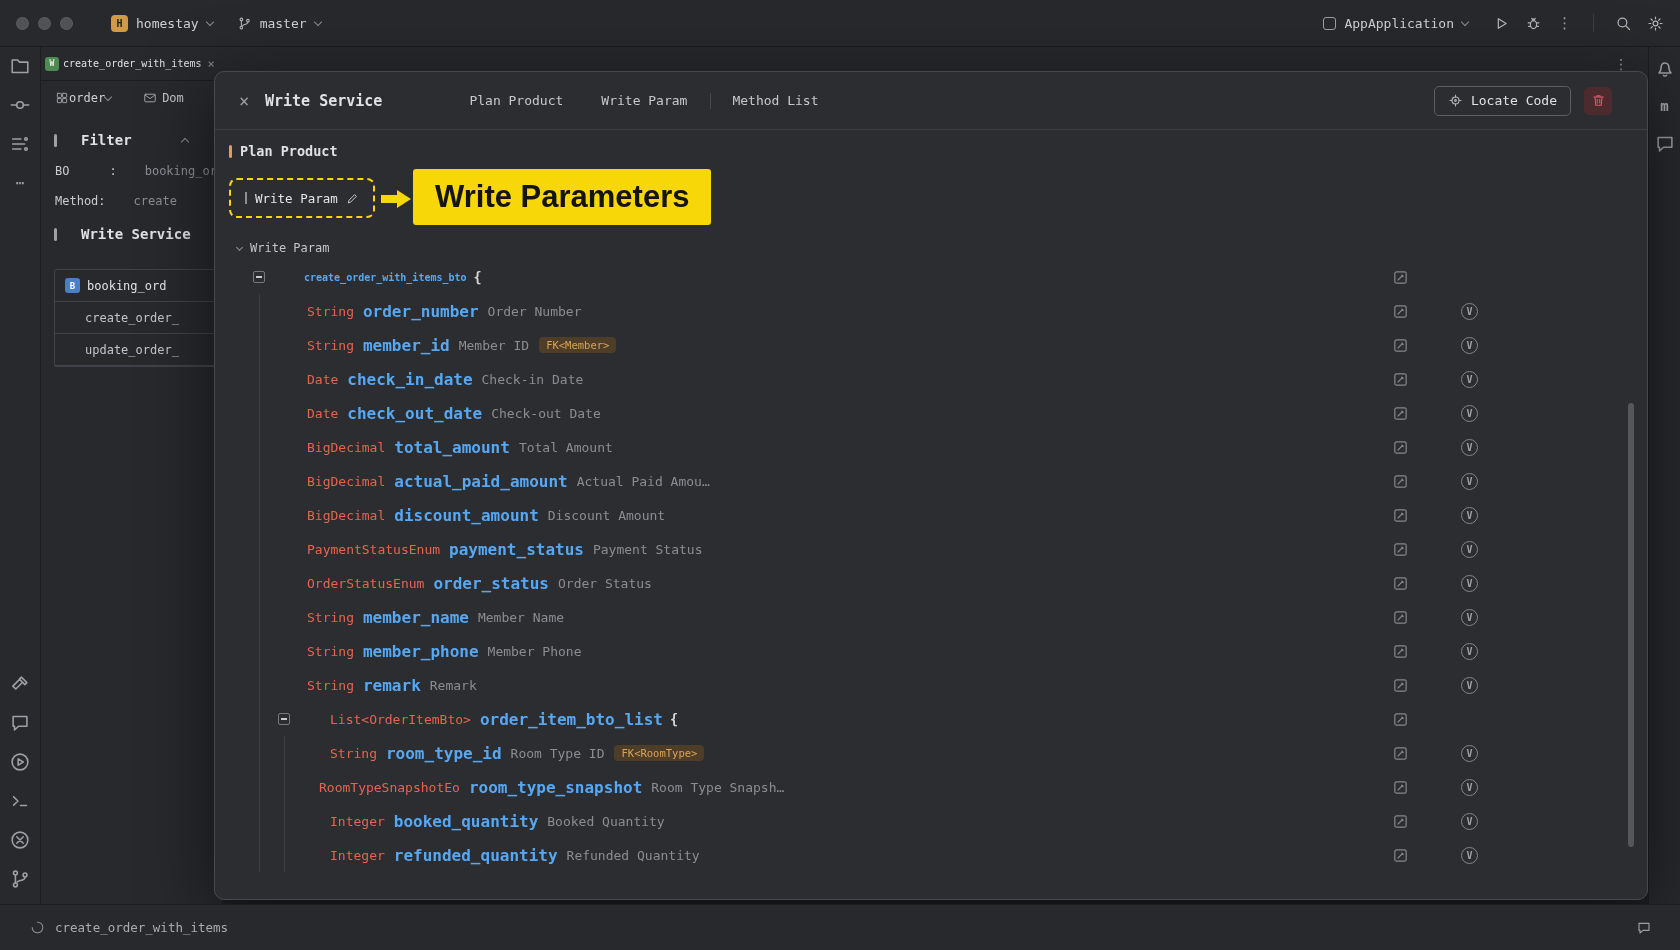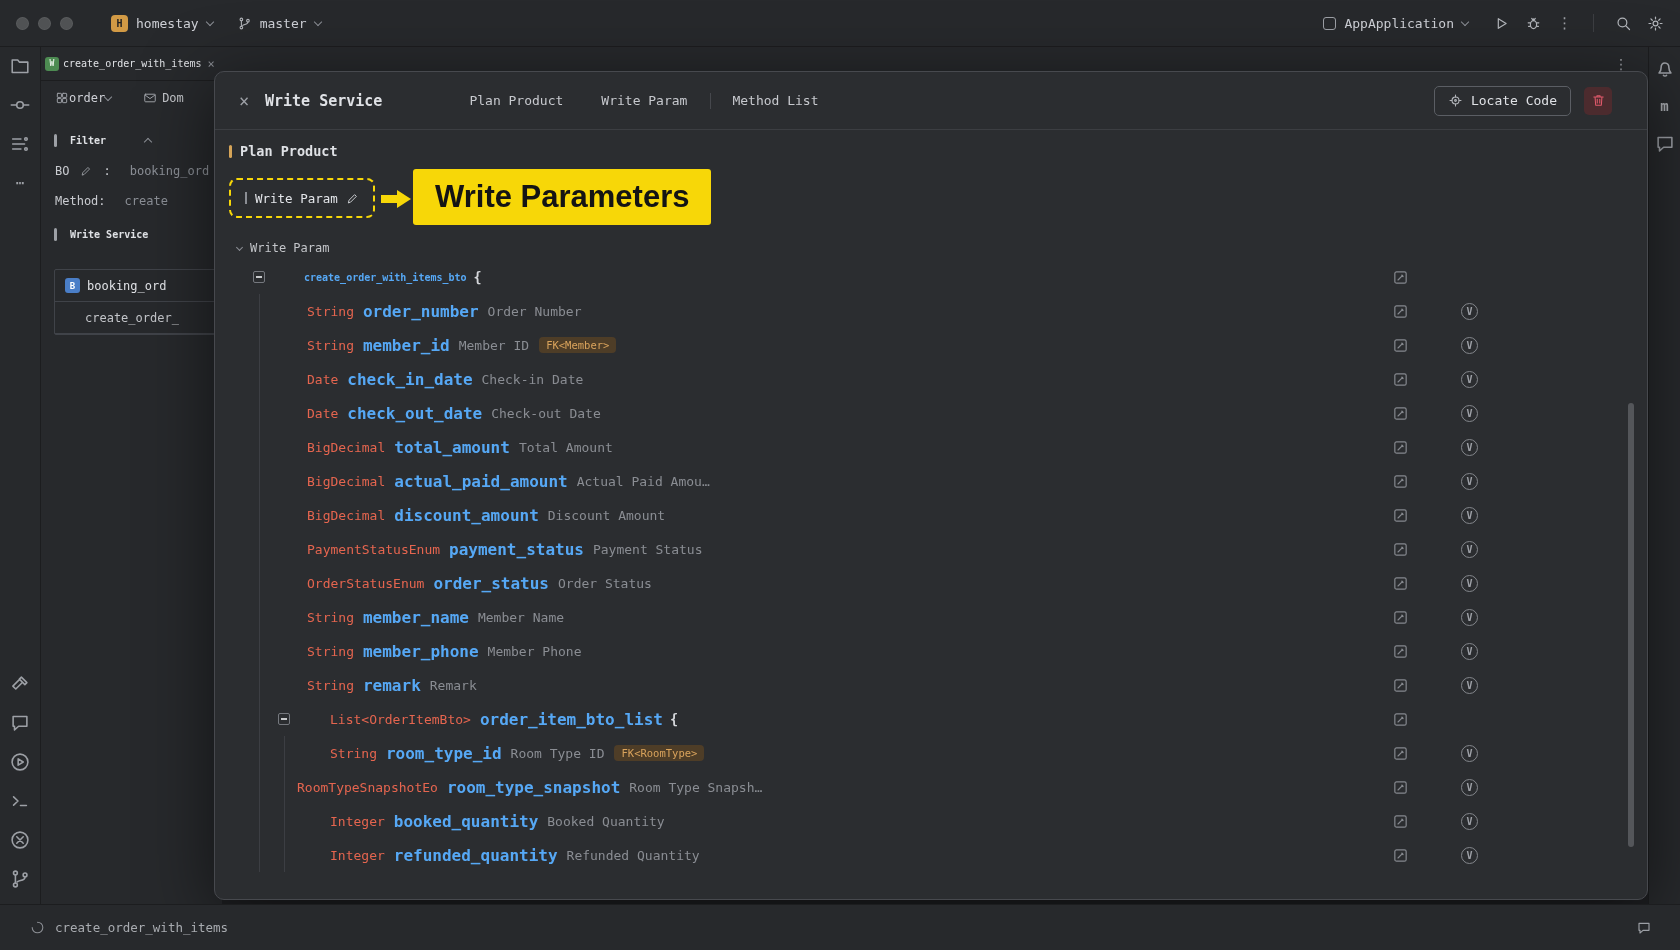--- a/index.html
+++ b/index.html
@@ -58,26 +58,26 @@
     border-left:1px solid #1c1d1f;display:flex;flex-direction:column;align-items:center;
     padding-top:10px;gap:16px}
   .maven-m{font-size:14px;font-weight:bold;color:#a8abb0}
 
   
   .leftpanel{position:absolute;left:41px;top:81px;width:181px;height:823px;background:#27292c;
     overflow:hidden;font-size:12px}
   .lp-toolbar{display:flex;align-items:center;height:34px;padding:0 0 0 14px;color:#ced0d6}
   .lp-mod{display:flex;align-items:center;gap:0}
   .lp-dom{display:flex;align-items:center;gap:5px;margin-left:32px;color:#c3c5c9}
-  .lp-h{display:flex;align-items:center;gap:13px;margin:16px 0 0 13px;font-size:10px;
+  .lp-h{display:flex;align-items:center;gap:24px;margin:16px 0 0 13px;font-size:14px;
     font-weight:bold;color:#dfe1e5;height:18px}
   .hbar{width:3px;height:13px;border-radius:2px;background:#9da0a6;flex:none}
   .hbar.gold{background:var(--underline,#d5a458)}
   .lp-h .chev{margin-left:26px}
-  .lp-row{display:flex;align-items:center;gap:11px;margin:14px 0 0 14px;height:16px}
+  .lp-row{display:flex;align-items:center;gap:20px;margin:14px 0 0 14px;height:16px}
   .lp-label{color:#c9cbd0}
   .lp-value{color:#8b8f96;margin-left:8px}
   .penc{color:#a3a6ac}
   .svc-table{margin:26px 0 0 13px;width:220px;border:1px solid #404349;border-radius:2px}
   .svc-head{height:33px;display:flex;align-items:center;padding-left:10px;color:#9da0a6;
     border-bottom:1px solid #404349;font-size:12px}
   .svc-row{height:32px;display:flex;align-items:center;padding-left:10px;gap:7px;
     border-bottom:1px solid #404349;color:#c3c5c9}
   .svc-row.first{color:#dfe1e5}
   .svc-row:not(.first){padding-left:30px}
@@ -347,20 +347,23 @@
       <span>Write Service</span>
     </div>
     <div class="svc-table">
       <div>
           <div class="svc-row first">
             <span class="bo-icon">B</span>
             <span class="svc-label">booking_ord</span>
           </div>
           <div class="svc-row">
             <span class="svc-label">create_order_</span>
+          </div>
+          <div class="svc-row">
+            <span class="svc-label">update_order_</span>
           </div>
         </div>
     </div>
   </aside>
 
   <div class="editorbg"></div>
 
   <section class="dialog">
     <div class="dlg-header">
       <span class="dlg-close">×</span>
@@ -628,21 +631,21 @@
             <span class="flexspace"></span>
             <span class="edit-icon"><svg viewBox="0 0 24 24" width="100%" height="100%" fill="none" stroke="currentColor" stroke-width="1.7" stroke-linecap="round" stroke-linejoin="round">
                 <rect x="4" y="4" width="16" height="16" rx="2.5"></rect>
                 <path d="M8.5 15.5l6.5-6.5M13.8 8.8l1.8 1.8"></path>
               </svg></span>
             <span class="v-icon">V</span>
           </div>
           <div class="tree-row">
             <i class="guide" style="left: 44px;"></i>
             <i class="guide" style="left: 69px;"></i>
-            <span class="rowtext" style="margin-left: 82px;">
+            <span class="rowtext" style="margin-left: 104px;">
               <span class="r-type">RoomTypeSnapshotEo</span>
               <span class="r-name">room_type_snapshot</span>
               <span class="r-desc">Room Type Snapsh…</span>
             </span>
             <span class="flexspace"></span>
             <span class="edit-icon"><svg viewBox="0 0 24 24" width="100%" height="100%" fill="none" stroke="currentColor" stroke-width="1.7" stroke-linecap="round" stroke-linejoin="round">
                 <rect x="4" y="4" width="16" height="16" rx="2.5"></rect>
                 <path d="M8.5 15.5l6.5-6.5M13.8 8.8l1.8 1.8"></path>
               </svg></span>
             <span class="v-icon">V</span>

